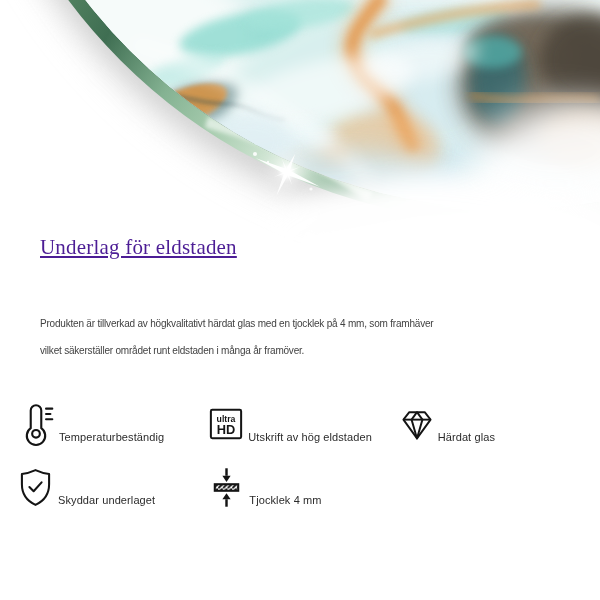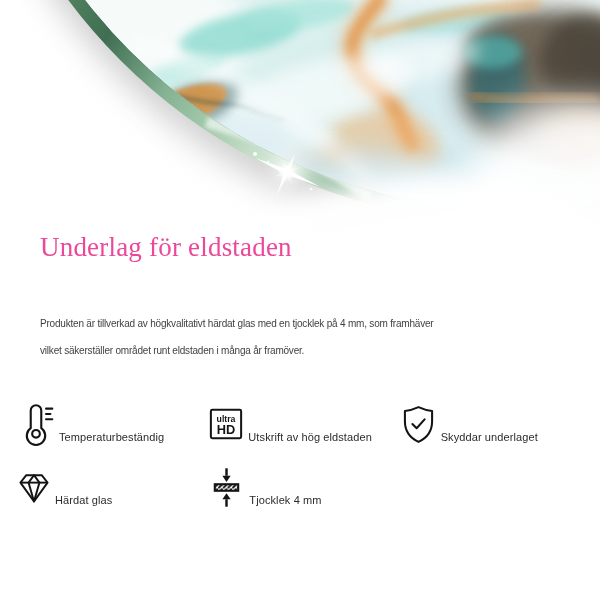--- a/index.html
+++ b/index.html
@@ -3,22 +3,22 @@
 <meta charset="utf-8">
 <style>
   html,body{margin:0;padding:0;background:#ffffff;}
   .page{
     position:relative;width:600px;height:600px;margin:0 auto;background:#ffffff;
     overflow:hidden;font-family:"Liberation Sans",sans-serif;
   }
   .hero{position:absolute;left:0;top:0;width:600px;height:280px;}
   .title{
     position:absolute;left:40px;top:229px;
-    font-family:"Liberation Serif",serif;font-size:27px;line-height:36px;
-    font-weight:400;color:#ec4899;letter-spacing:0.2px;
+    font-family:"Liberation Serif",serif;font-size:21px;line-height:36px;
+    font-weight:400;color:#4c1d95;letter-spacing:0.2px;text-decoration:underline;
   }
   .para{
     position:absolute;left:40px;top:310px;
     font-size:10px;line-height:27px;color:#424242;letter-spacing:-0.2px;
   }
   .para div{white-space:nowrap;}
   .features{
     position:absolute;left:13px;top:400px;width:574px;
     display:grid;grid-template-columns:repeat(3,1fr);row-gap:15px;
   }
@@ -175,41 +175,41 @@
           <rect x="7.5" y="8.5" width="33" height="31" rx="1.5" class="ico" stroke-width="2.6"></rect>
           <text x="24" y="21.5" text-anchor="middle" font-family="Liberation Sans, sans-serif" font-size="9.5" font-weight="600" fill="#141414">ultra</text>
           <text x="24" y="35" text-anchor="middle" font-family="Liberation Sans, sans-serif" font-size="14" font-weight="700" fill="#141414">HD</text>
         </svg>
       </div>
       <div class="feature-label">Utskrift av hög eldstaden</div>
     </div>
 
     <div class="feature">
       <div class="feature-icon">
-        <svg width="45" height="45" viewBox="0 0 48 48">
-          <g class="ico" stroke-width="2.4" stroke-linecap="round" stroke-linejoin="round">
-            <path d="M24 5.5 C 28.5 7.6 33.5 9 38.5 9.6 L 38.5 20.5 C 38.5 31 32.5 38.6 24 42.5 C 15.5 38.6 9.5 31 9.5 20.5 L 9.5 9.6 C 14.5 9 19.5 7.6 24 5.5 Z"></path>
-            <path d="M 17.5 23.5 L 22 28 L 30.5 18.5"></path>
-          </g>
-        </svg>
-      </div>
-      <div class="feature-label">Skyddar underlaget</div>
-    </div>
-
-    <div class="feature">
-      <div class="feature-icon">
         <svg width="42" height="42" viewBox="0 0 48 48">
           <g class="ico" stroke-width="2.1" stroke-linejoin="round">
             <path d="M 15.2 10.5 H 32.8 L 39.5 19 L 24 40.5 L 8.5 19 Z"></path>
             <path d="M 8.5 19 H 39.5"></path>
             <path d="M 24 10.5 L 17.8 19 L 24 40.5 L 30.2 19 Z"></path>
           </g>
         </svg>
       </div>
       <div class="feature-label">Härdat glas</div>
+    </div>
+
+    <div class="feature">
+      <div class="feature-icon">
+        <svg width="45" height="45" viewBox="0 0 48 48">
+          <g class="ico" stroke-width="2.4" stroke-linecap="round" stroke-linejoin="round">
+            <path d="M24 5.5 C 28.5 7.6 33.5 9 38.5 9.6 L 38.5 20.5 C 38.5 31 32.5 38.6 24 42.5 C 15.5 38.6 9.5 31 9.5 20.5 L 9.5 9.6 C 14.5 9 19.5 7.6 24 5.5 Z"></path>
+            <path d="M 17.5 23.5 L 22 28 L 30.5 18.5"></path>
+          </g>
+        </svg>
+      </div>
+      <div class="feature-label">Skyddar underlaget</div>
     </div>
 
 
     <div class="feature">
       <div class="feature-icon">
         <svg width="45" height="45" viewBox="0 0 48 48">
           <defs>
             <pattern id="hatch4mm" patternUnits="userSpaceOnUse" width="5" height="5">
               <path d="M -1 6 L 6 -1" stroke="#141414" stroke-width="2.2"></path>
             </pattern>

